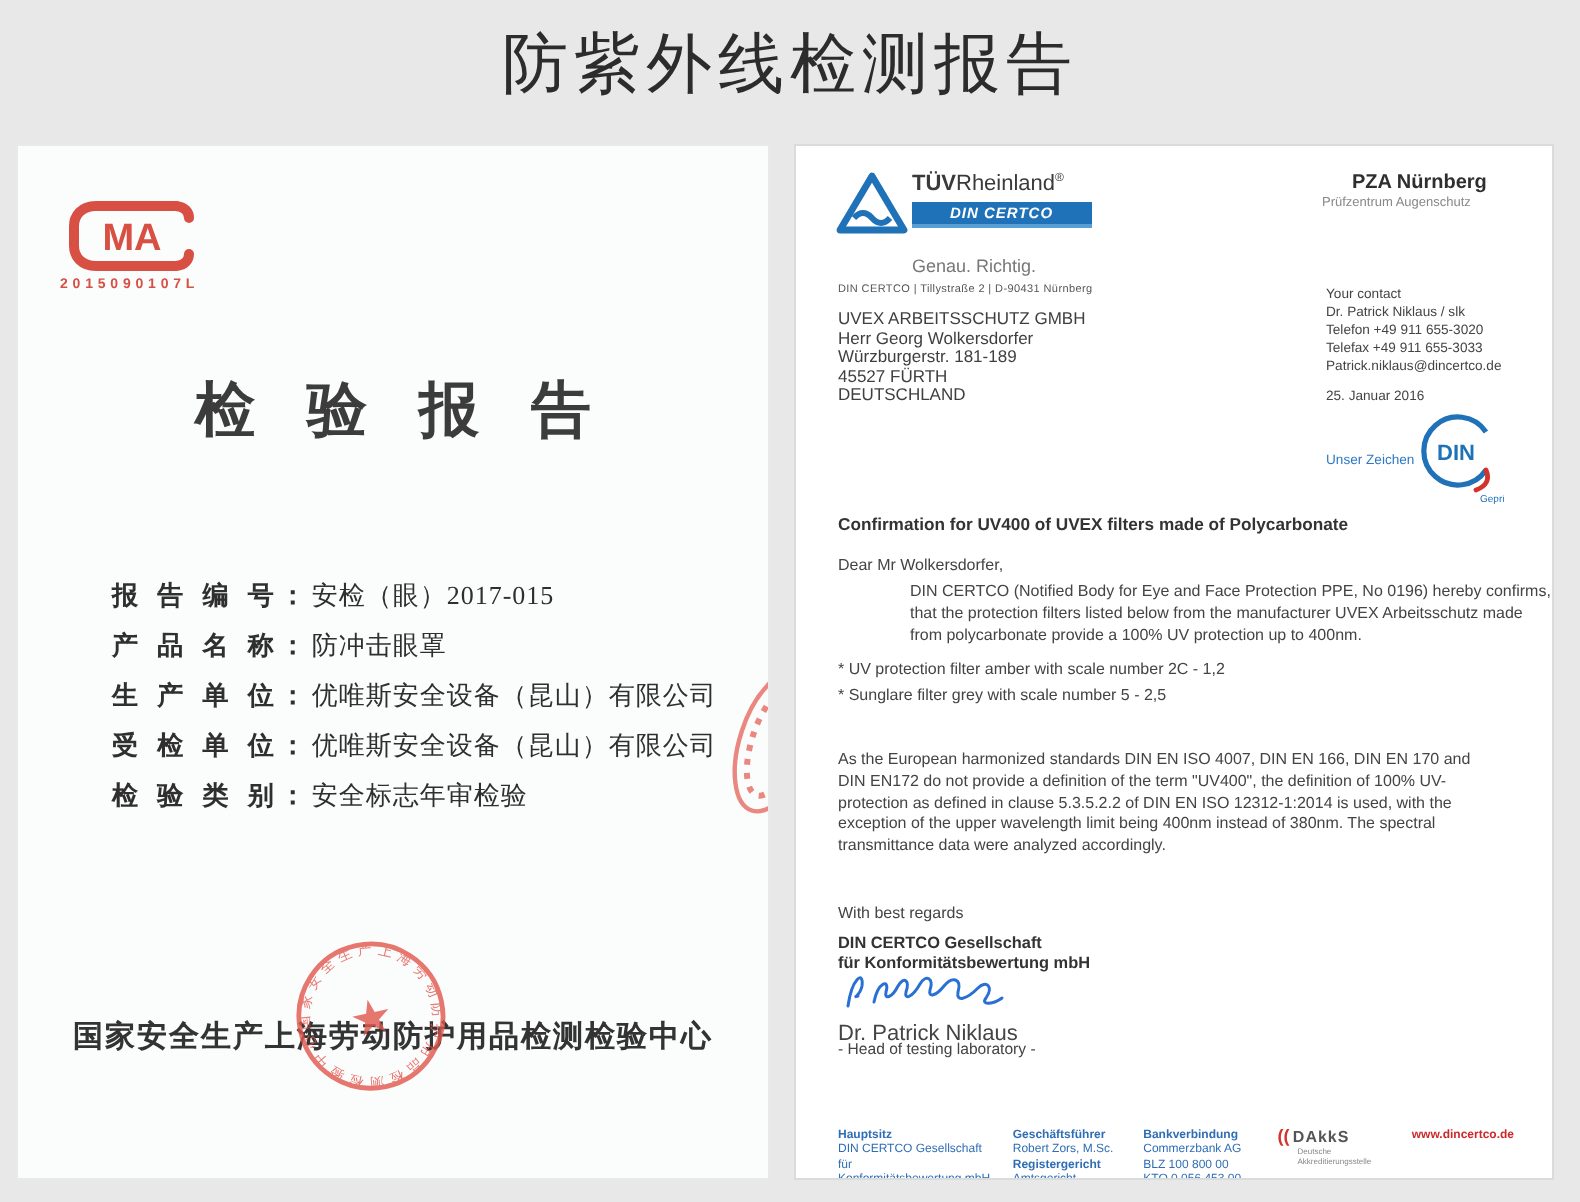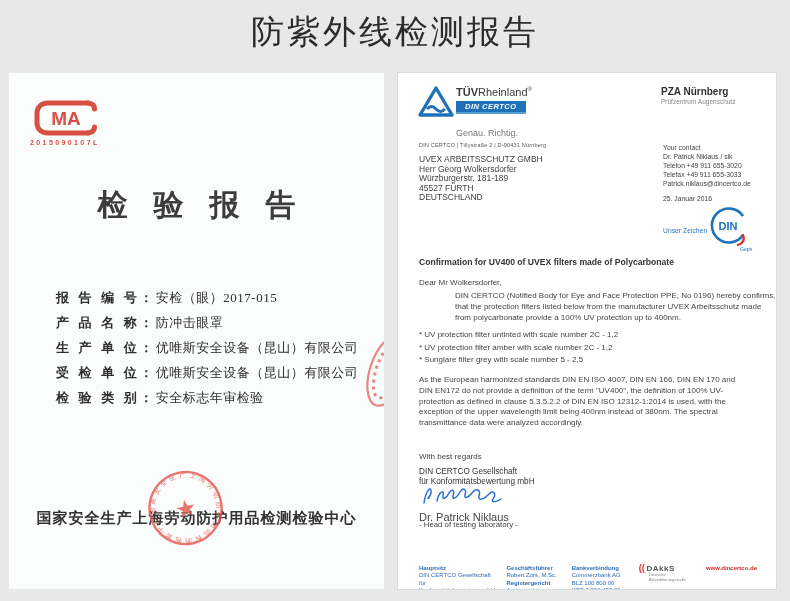--- a/index.html
+++ b/index.html
@@ -34,39 +34,39 @@
   }
   .stamp-main{position:absolute;left:138px;top:396px;opacity:.8;transform:rotate(-12deg);z-index:3;}
   .stamp-edge{position:absolute;left:348px;top:250px;opacity:.7;z-index:1;}
   
   .tuv-triangle{position:absolute;left:20px;top:12px;}
   .tuv-wordmark{position:absolute;left:58px;top:13px;font-size:11px;color:#3a3a3a;white-space:nowrap;}
   .tuv-bold{font-weight:700;}
   .tuv-reg{font-size:6px;vertical-align:super;}
   .dincertco-badge{
     position:absolute;left:58px;top:28px;background:#1f71b8;color:#fff;
-    font-size:7.5px;font-weight:700;font-style:italic;padding:1px 9px;letter-spacing:.5px;
+    font-size:7.5px;font-weight:700;font-style:italic;padding:1px 19px;letter-spacing:.5px;
     border-bottom:2px solid #5a9fd4;
   }
   .tagline{position:absolute;left:58px;top:55px;font-size:9px;color:#777;}
-  .pza-title{position:absolute;left:263px;top:13px;font-size:10px;font-weight:700;color:#2f2f2f;}
+  .pza-title{position:absolute;left:278px;top:13px;font-size:10px;font-weight:700;color:#2f2f2f;}
   .pza-sub{position:absolute;left:263px;top:25px;font-size:6.5px;color:#888;}
   .sender-line{position:absolute;left:21px;top:69px;font-size:5.5px;color:#555;letter-spacing:.2px;}
   .recipient{position:absolute;left:21px;top:82px;font-size:8.5px;line-height:9.6px;color:#3f3f3f;}
   .contact{position:absolute;left:265px;top:70px;font-size:6.8px;line-height:9px;color:#444;}
   .contact-date{position:absolute;left:265px;top:122px;font-size:6.8px;color:#444;}
   .unser-zeichen{position:absolute;left:265px;top:154px;font-size:6.8px;color:#2f79c4;}
   .din-logo{position:absolute;left:308px;top:132px;}
   .subject{position:absolute;left:21px;top:184px;font-size:8.6px;font-weight:700;color:#333;}
   .salutation{position:absolute;left:21px;top:205px;font-size:8px;color:#444;}
   .para1{position:absolute;left:21px;top:217px;width:324px;font-size:8px;line-height:11px;color:#444;margin-left:36px;}
   .bullets{position:absolute;left:21px;top:256px;font-size:8px;line-height:12.5px;color:#444;}
   .para2{position:absolute;left:21px;top:302px;width:324px;font-size:8px;line-height:10.8px;color:#444;}
   .regards{position:absolute;left:21px;top:379px;font-size:8px;color:#444;}
-  .company{position:absolute;left:21px;top:394px;font-size:8.2px;font-weight:400;line-height:9.5px;color:#333;}
+  .company{position:absolute;left:21px;top:394px;font-size:8.2px;font-weight:700;line-height:9.5px;color:#333;}
   .signature{position:absolute;left:21px;top:408px;}
   .signer-name{position:absolute;left:21px;top:438px;font-size:11px;color:#444;}
   .signer-role{position:absolute;left:21px;top:447px;font-size:7.8px;color:#444;}
   .rfooter{
     position:absolute;left:21px;top:492px;width:338px;display:flex;
     font-size:6px;line-height:7.3px;color:#2f6db5;
   }
   .rfooter .fcol{margin-right:10px;}
   .fcol b{font-weight:700;}
   .fcol-1{width:84px;}.fcol-2{width:60px;}.fcol-3{width:62px;}
@@ -182,21 +182,20 @@
       <path d="M37,30 q3,7 -5,10" fill="none" stroke="#d2342b" stroke-width="2.4" stroke-linecap="round"></path>
       <text x="34" y="46" font-size="5" fill="#1f71b8" font-family="Liberation Sans, sans-serif">Geprüft</text>
     </svg>
   </div>
 
   <div class="subject">Confirmation for UV400 of UVEX filters made of Polycarbonate</div>
   <div class="salutation">Dear Mr Wolkersdorfer,</div>
   <div class="para1">DIN CERTCO (Notified Body for Eye and Face Protection PPE, No 0196) hereby confirms, that the protection filters listed below from the manufacturer UVEX Arbeitsschutz made from polycarbonate provide a 100% UV protection up to 400nm.</div>
 
   <div class="bullets">
-    <div>* UV protection filter untinted with scale number 2C - 1,2</div>
     <div>* UV protection filter amber with scale number 2C - 1,2</div>
     <div>* Sunglare filter grey with scale number 5 - 2,5</div>
   </div>
 
   <div class="para2">As the European harmonized standards DIN EN ISO 4007, DIN EN 166, DIN EN 170 and DIN EN172 do not provide a definition of the term "UV400", the definition of 100% UV-protection as defined in clause 5.3.5.2.2 of DIN EN ISO 12312-1:2014 is used, with the exception of the upper wavelength limit being 400nm instead of 380nm. The spectral transmittance data were analyzed accordingly.</div>
   <div class="regards">With best regards</div>
   <div class="company">
     <div>DIN CERTCO Gesellschaft</div>
     <div>für Konformitätsbewertung mbH</div>
   </div>

